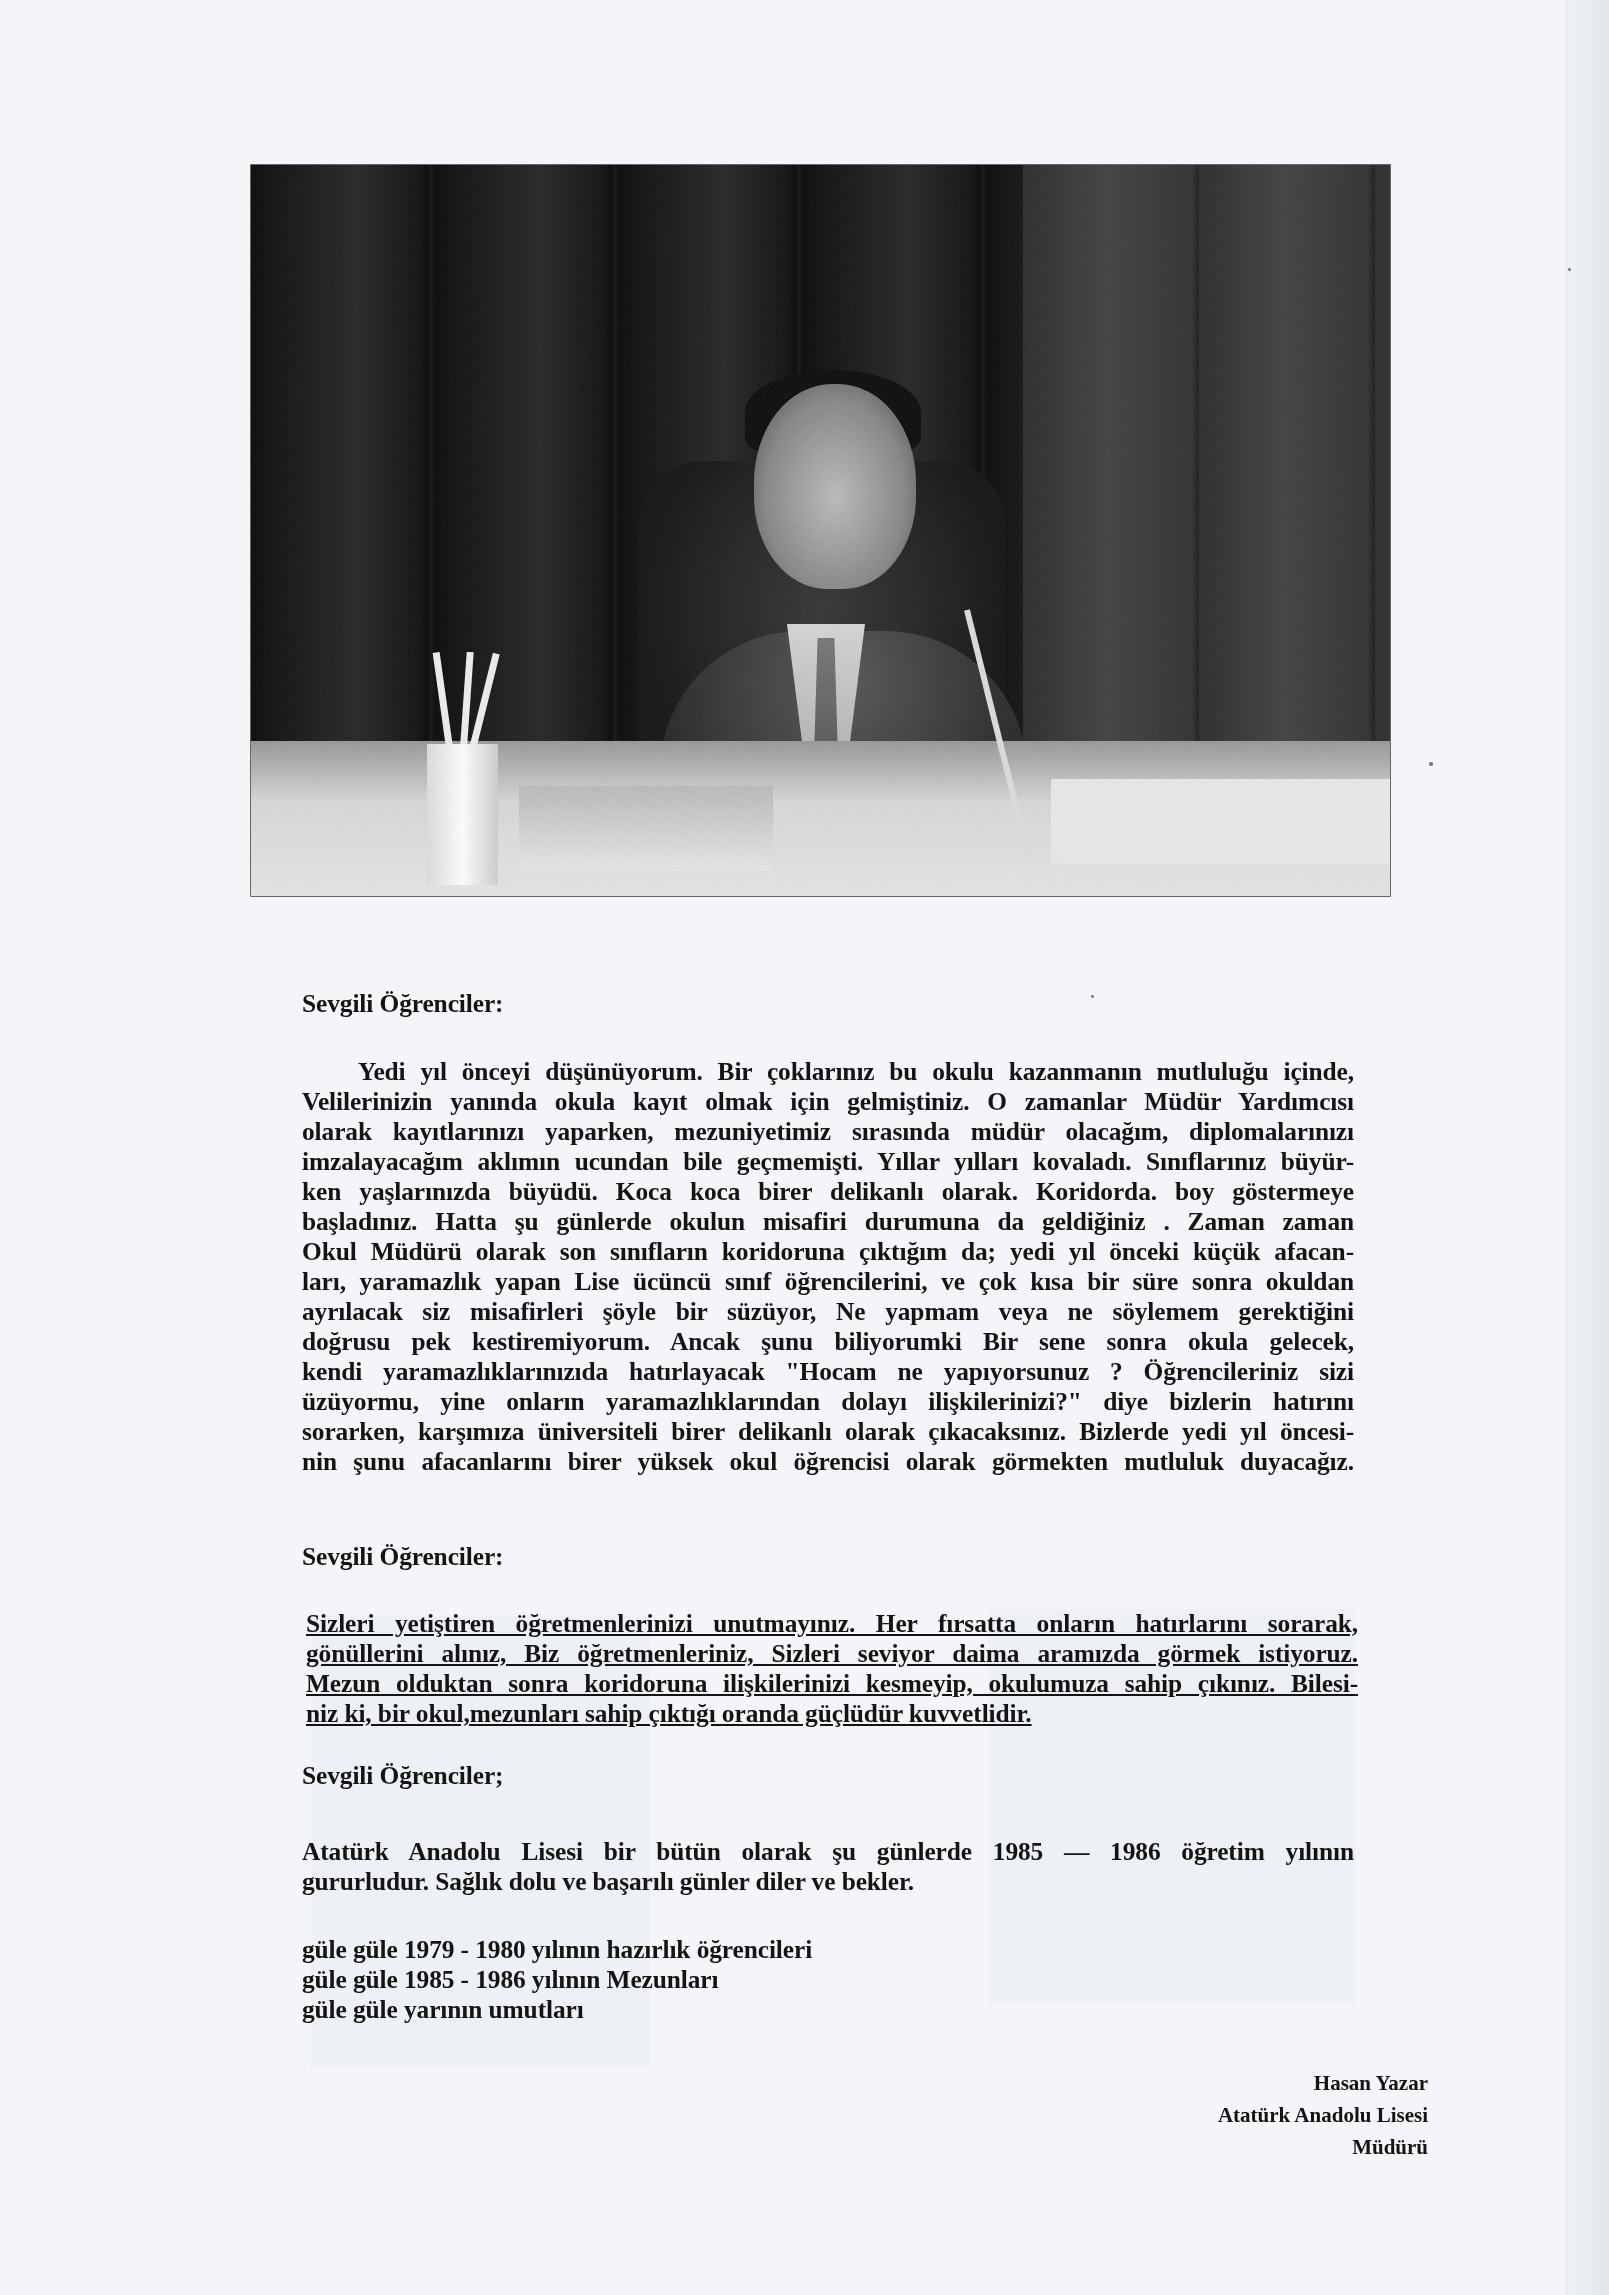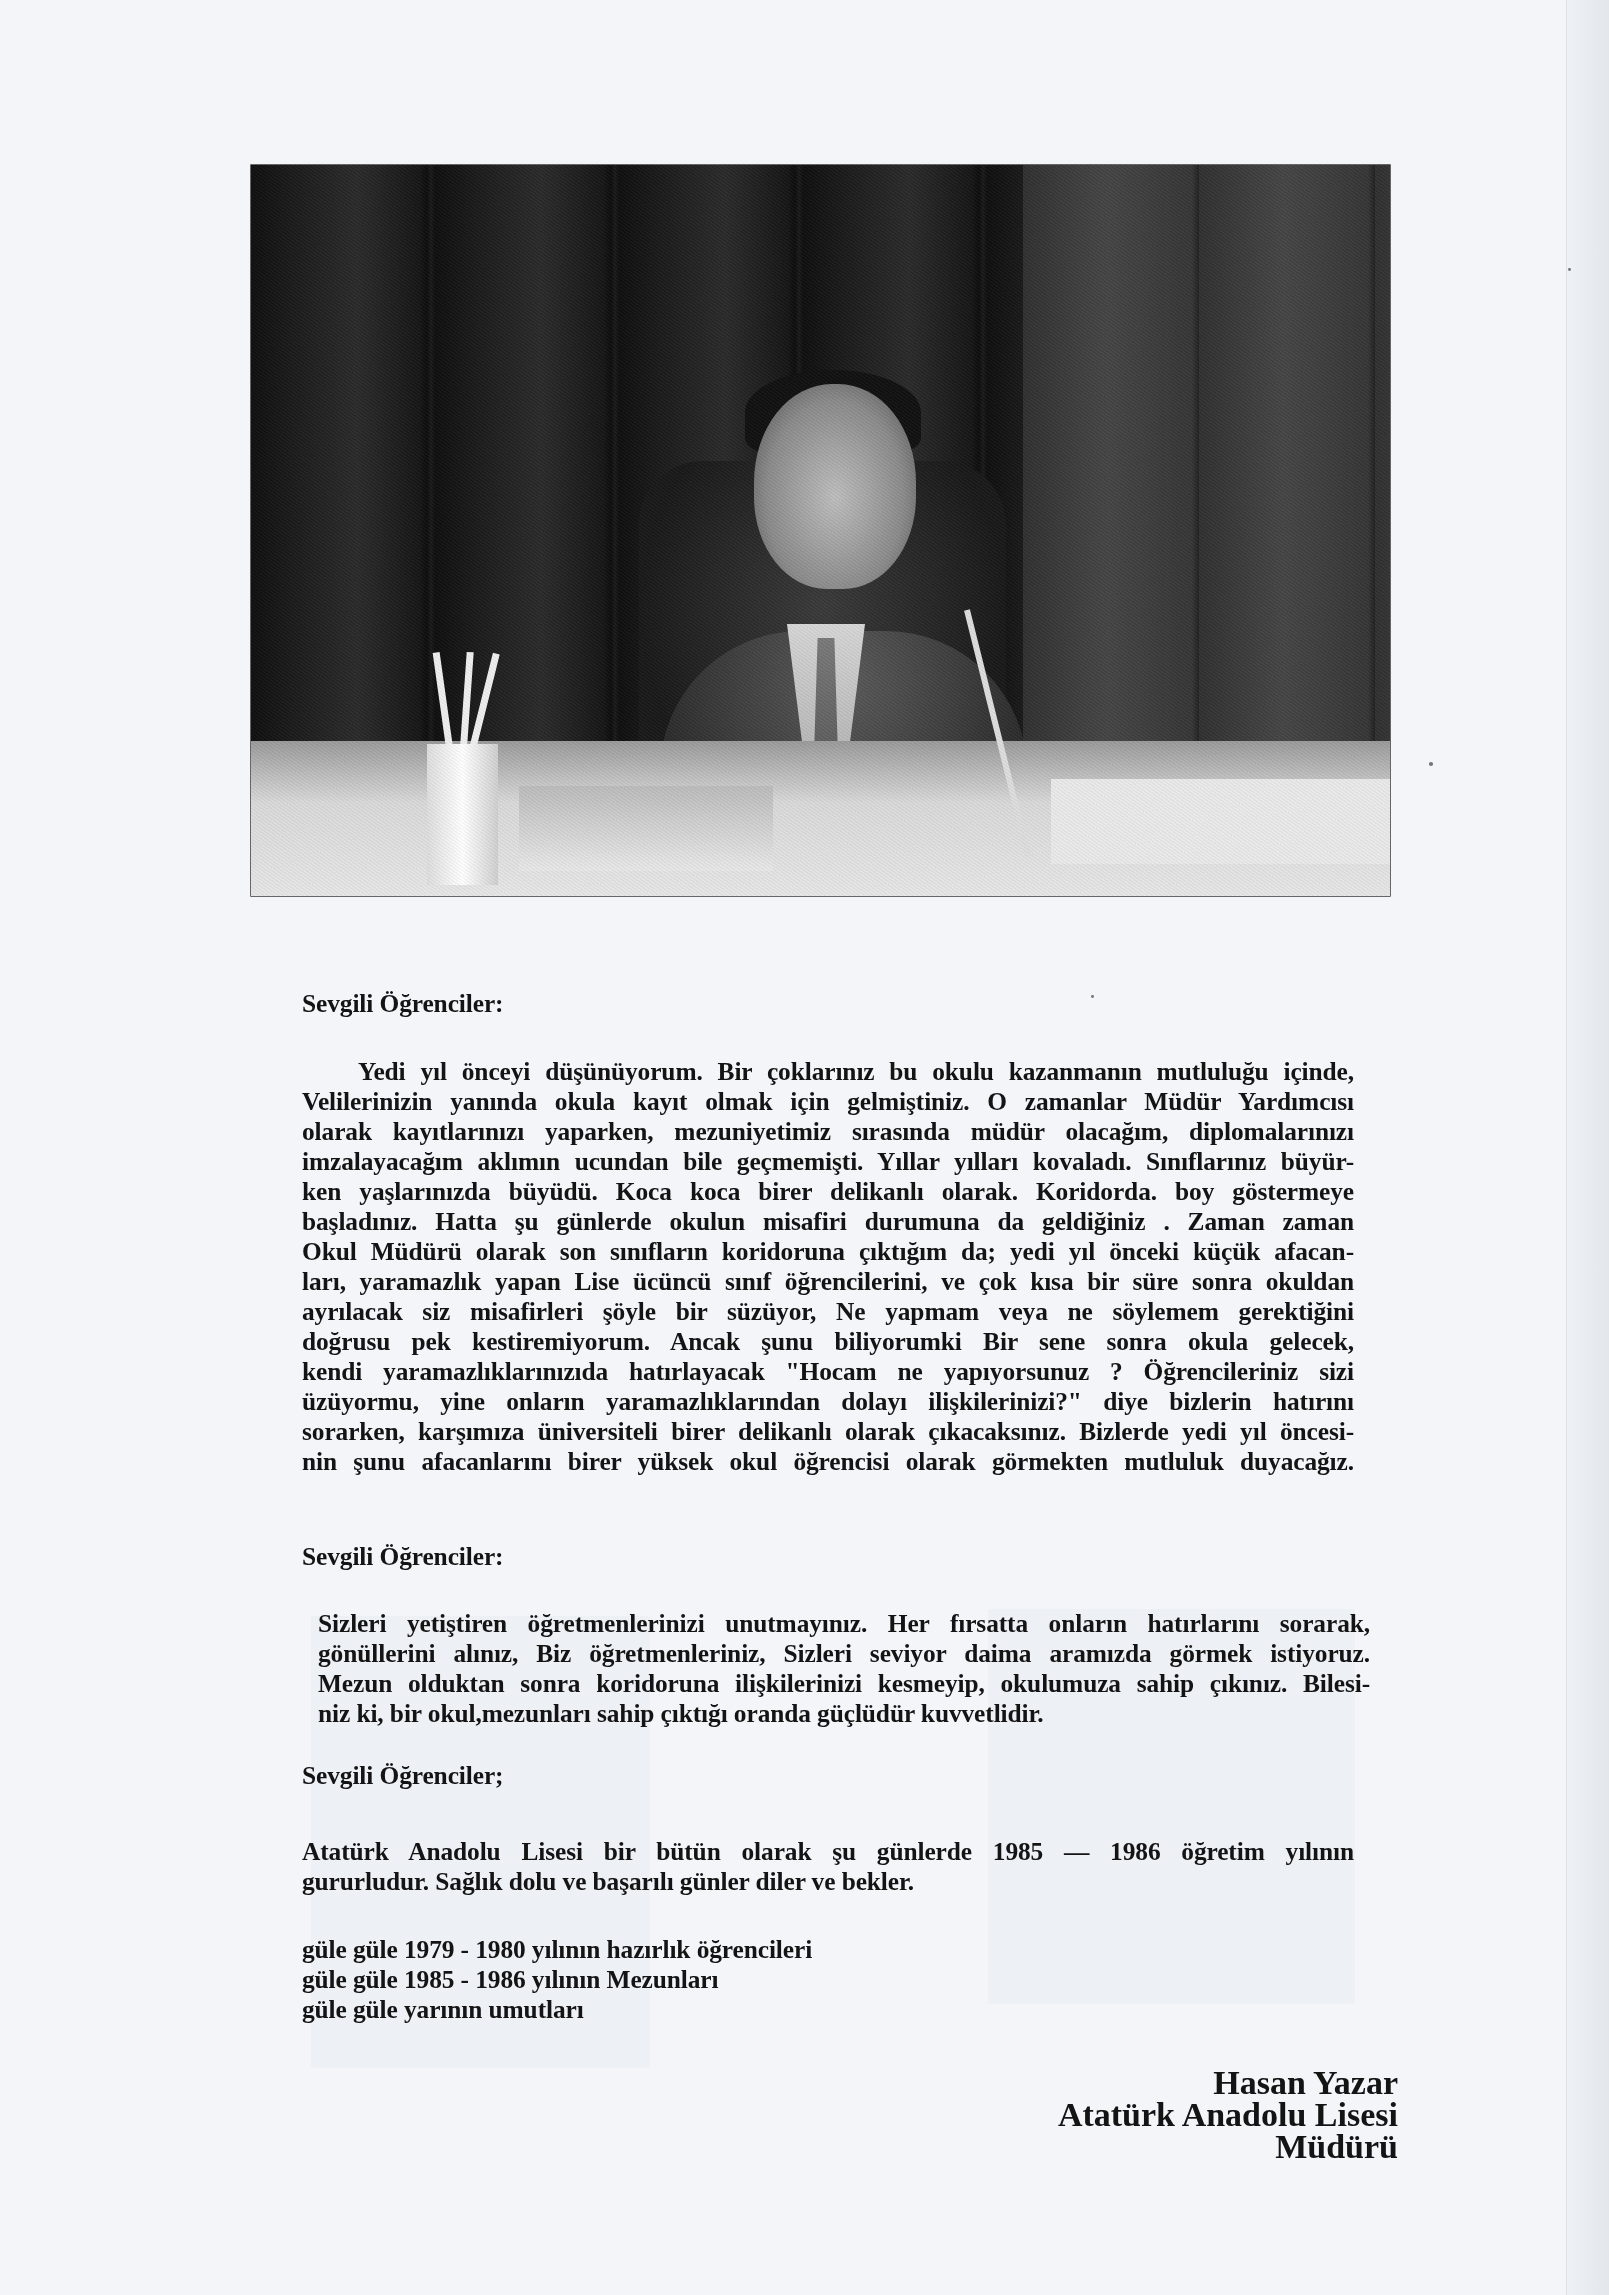--- a/index.html
+++ b/index.html
@@ -93,34 +93,34 @@
     }
 
     .letter {
       position: absolute; left: 302px; top: 988px; width: 1052px;
       font-size: 25.4px; line-height: 30px; font-weight: bold;
       letter-spacing: -0.1px;
     }
     .sec1-sal { position: absolute; top: 0; left: 0; }
     .sec1-para { position: absolute; top: 68px; left: 0; width: 1052px; }
     .sec2-sal { position: absolute; top: 553px; left: 0; }
-    .sec2-para { position: absolute; top: 620px; left: 16px; width: 1052px; }
+    .sec2-para { position: absolute; top: 620px; left: 4px; width: 1052px; text-decoration: underline; }
     .sec3-sal { position: absolute; top: 772px; left: 0; }
     .sec3-para { position: absolute; top: 848px; left: 0; width: 1052px; }
     .line {
       display: block; white-space: nowrap;
       text-align: justify; text-align-last: justify;
       height: 30px;
     }
     .line.last { text-align-last: left; }
     .farewell { position: absolute; top: 946px; left: 0; }
     .farewell .line { text-align-last: left; padding-left: 0; }
     .signature {
-      position: absolute; left: 974px; top: 2067px; width: 424px;
-      text-align: right; font-weight: bold; font-size: 34px; line-height: 32px;
+      position: absolute; left: 1004px; top: 2067px; width: 424px;
+      text-align: right; font-weight: bold; font-size: 21px; line-height: 32px;
       font-family: "Liberation Serif", "DejaVu Serif", serif;
     }
     .speck { position: absolute; background: #777; border-radius: 50%; }
   </style>
 </head>
 <body>
 
 <div class="page-edge"></div>
 <div class="bleed" style="left:311px;top:1616px;width:339px;height:452px;"></div>
 <div class="bleed" style="left:988px;top:1609px;width:367px;height:395px;"></div>

